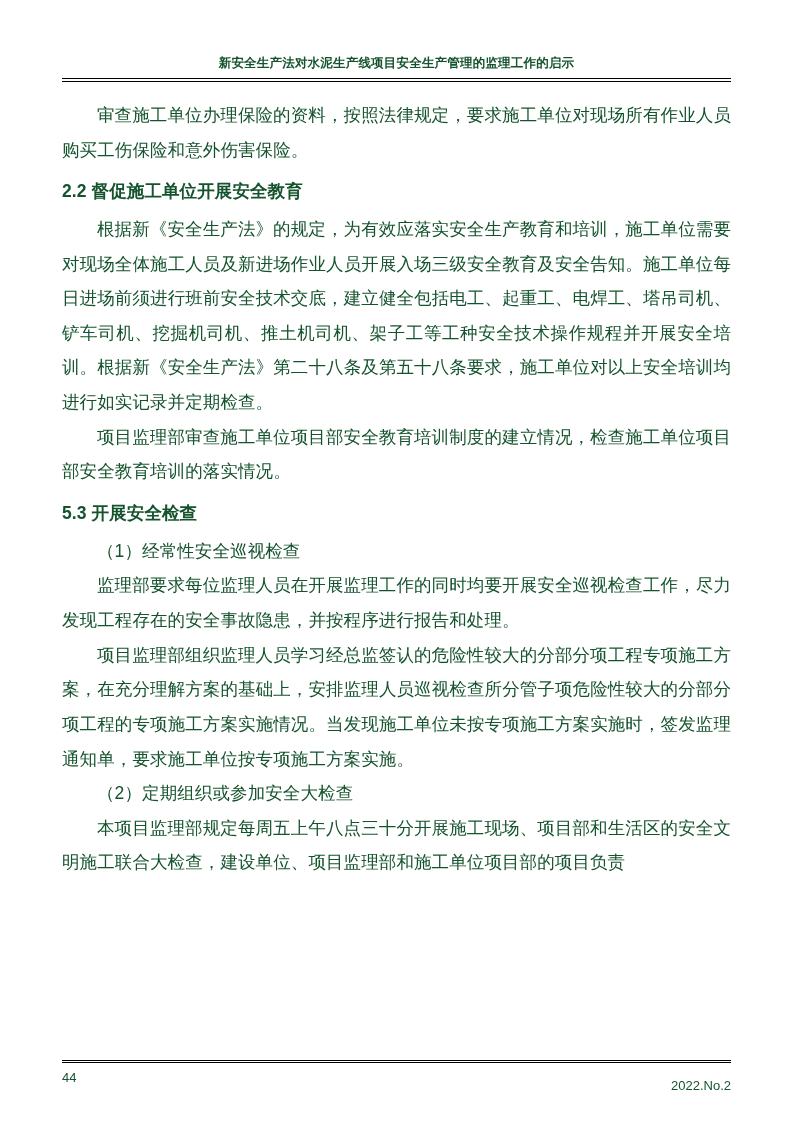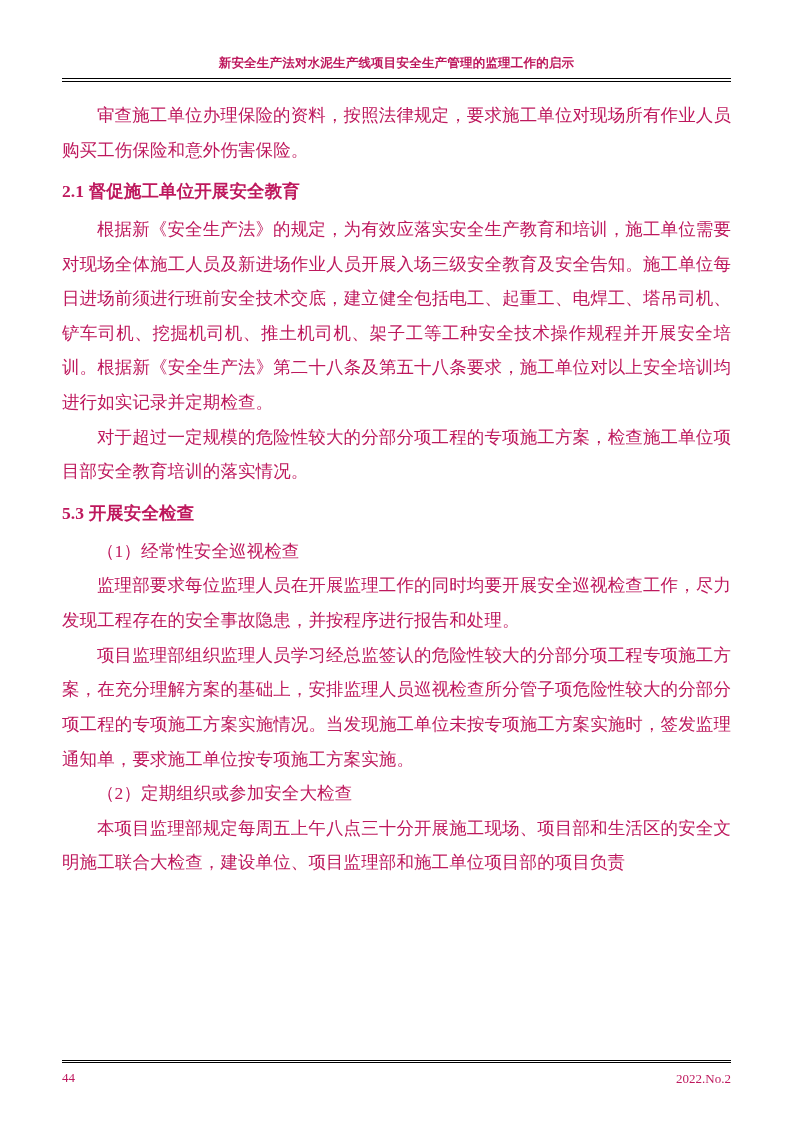--- a/index.html
+++ b/index.html
@@ -7,22 +7,22 @@
     padding: 0;
     background: #a8a8a8;
   }
   .page {
     width: 793px;
     height: 1122px;
     background: #ffffff;
     position: relative;
     box-sizing: border-box;
     margin: 0 auto;
-    font-family: Liberation Serif, serif;
-    color: #be185d;
+    font-family: Liberation Sans, sans-serif;
+    color: #14532d;
     overflow: hidden;
   }
   .content {
     position: absolute;
     left: 62px;
     right: 62px;
     top: 55px;
   }
   .running-head {
     text-align: center;
@@ -78,40 +78,40 @@
   }
   .page-num {
     position: absolute;
     left: 0;
     right: 0;
     text-align: left;
   }
   .issue {
     position: absolute;
     right: 0;
-    top: 1px;
+    top: 8px;
   }
 </style>
 </head>
 <body>
 
 <div class="page">
 
   <div class="content">
 
     <div class="running-head">新安全生产法对水泥生产线项目安全生产管理的监理工作的启示</div>
     <div class="head-rule"></div>
     <div class="head-rule-2"></div>
 
     <p class="indent">审查施工单位办理保险的资料，按照法律规定，要求施工单位对现场所有作业人员购买工伤保险和意外伤害保险。</p>
 
-    <h3 class="section">2.1 督促施工单位开展安全教育</h3>
+    <h3 class="section">2.2 督促施工单位开展安全教育</h3>
 
     <p class="indent">根据新《安全生产法》的规定，为有效应落实安全生产教育和培训，施工单位需要对现场全体施工人员及新进场作业人员开展入场三级安全教育及安全告知。施工单位每日进场前须进行班前安全技术交底，建立健全包括电工、起重工、电焊工、塔吊司机、铲车司机、挖掘机司机、推土机司机、架子工等工种安全技术操作规程并开展安全培训。根据新《安全生产法》第二十八条及第五十八条要求，施工单位对以上安全培训均进行如实记录并定期检查。</p>
-    <p class="indent">对于超过一定规模的危险性较大的分部分项工程的专项施工方案，检查施工单位项目部安全教育培训的落实情况。</p>
+    <p class="indent">项目监理部审查施工单位项目部安全教育培训制度的建立情况，检查施工单位项目部安全教育培训的落实情况。</p>
 
     <h3 class="section">5.3 开展安全检查</h3>
 
     <p class="indent">（1）经常性安全巡视检查</p>
     <p class="indent">监理部要求每位监理人员在开展监理工作的同时均要开展安全巡视检查工作，尽力发现工程存在的安全事故隐患，并按程序进行报告和处理。</p>
     <p class="indent">项目监理部组织监理人员学习经总监签认的危险性较大的分部分项工程专项施工方案，在充分理解方案的基础上，安排监理人员巡视检查所分管子项危险性较大的分部分项工程的专项施工方案实施情况。当发现施工单位未按专项施工方案实施时，签发监理通知单，要求施工单位按专项施工方案实施。</p>
     <p class="indent">（2）定期组织或参加安全大检查</p>
     <p class="indent">本项目监理部规定每周五上午八点三十分开展施工现场、项目部和生活区的安全文明施工联合大检查，建设单位、项目监理部和施工单位项目部的项目负责</p>
 
   </div>

